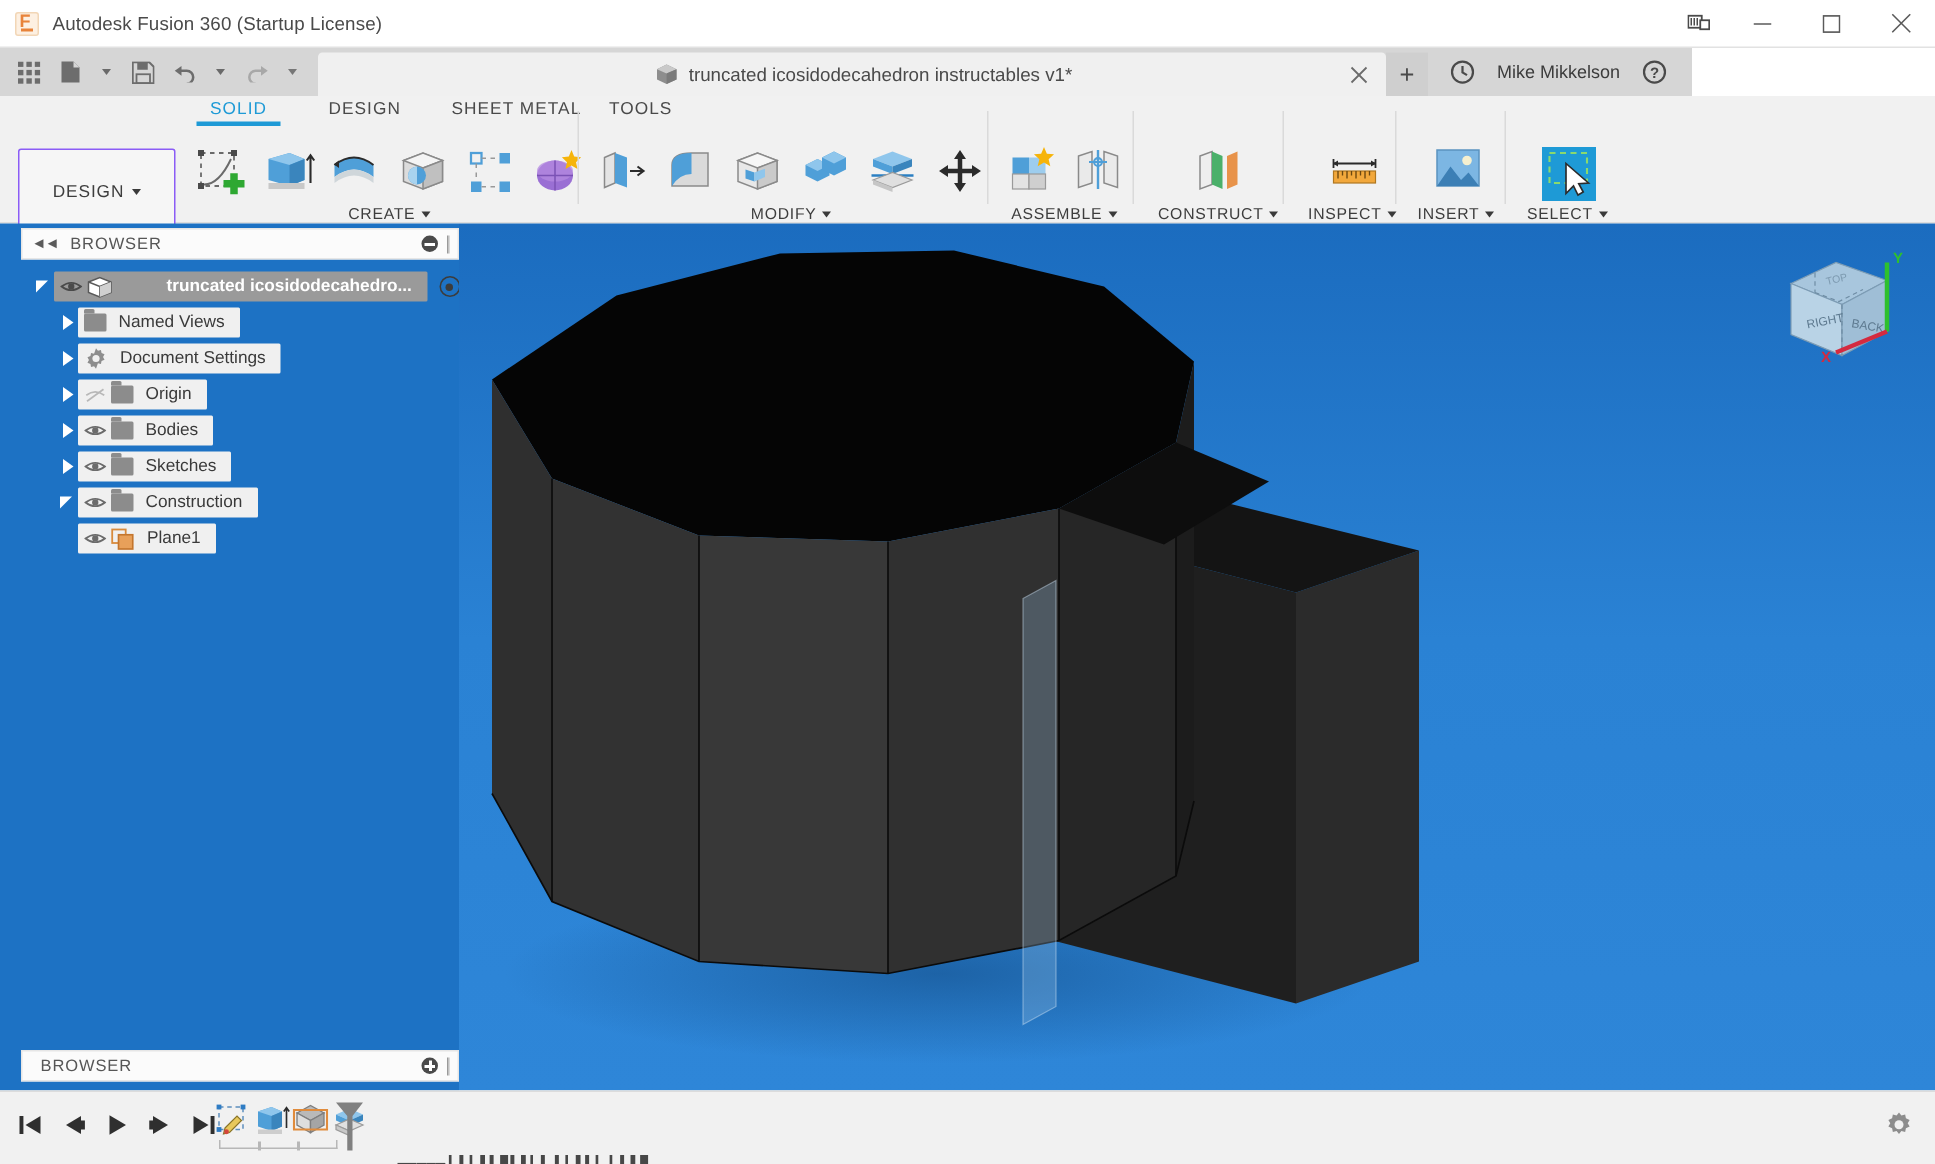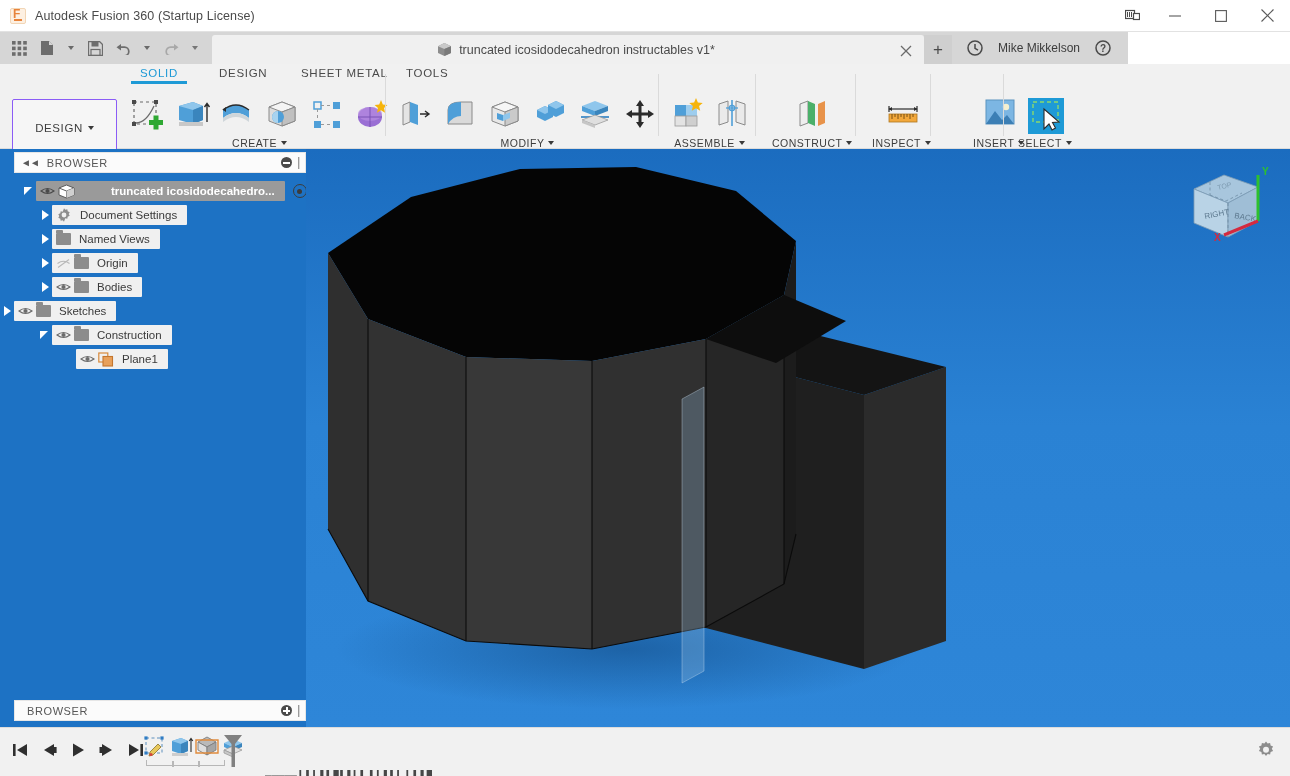--- a/index.html
+++ b/index.html
@@ -567,21 +567,21 @@
         </div>
       </div>
       <div class="rlabel">
         <span>INSPECT</span>
         <span class="caret dark"></span>
       </div>
     </div>
 
     <div class="ribbon-sep" style="left:930px"></div>
 
-    <div class="rgroup" style="left:973px">
+    <div class="rgroup" style="left:945px">
       <div class="ricons">
         <div class="ricon">
           <svg width="40" height="38" viewBox="0 0 40 38">
             <rect x="6" y="4" width="28" height="24" fill="#7cb6e3" stroke="#5a93c0" stroke-width="1"></rect>
             <circle cx="26" cy="11" r="3.2" fill="#f5f0d0"></circle>
             <path d="M6 28 L15 15 L22 24 L27 19 L34 28 Z" fill="#3c7fb5"></path>
           </svg>
         </div>
       </div>
       <div class="rlabel">
@@ -640,34 +640,34 @@
         </span>
         <span class="target-dot">
             <i></i>
           </span>
       </div>
 
       <div class="trow" style="padding-left:38px">
         <span class="twist closed"></span>
         <span class="tchip">
           <span class="eye" style="width:4px"></span>
-          <svg width="16" height="16" viewBox="0 0 16 16">
-            <path d="M8 1.2 l1.3 1.6 l2-.5 l.4 2 l2 .9 l-1 1.8 l1 1.8 l-2 .9 l-.4 2 l-2-.5 L8 14.8 l-1.3-1.6 l-2 .5 l-.4-2 l-2-.9 l1-1.8 l-1-1.8 l2-.9 l.4-2 l2 .5 Z" fill="#8d8d8d"></path>
-            <circle cx="8" cy="8" r="2.4" fill="#f0f0f0"></circle>
-          </svg>
-          <span class="tlabel">Document Settings</span>
+          <span class="folder"></span>
+          <span class="tlabel">Named Views</span>
         </span>
       </div>
 
       <div class="trow" style="padding-left:38px">
         <span class="twist closed"></span>
         <span class="tchip">
           <span class="eye" style="width:4px"></span>
-          <span class="folder"></span>
-          <span class="tlabel">Named Views</span>
+          <svg width="16" height="16" viewBox="0 0 16 16">
+            <path d="M8 1.2 l1.3 1.6 l2-.5 l.4 2 l2 .9 l-1 1.8 l1 1.8 l-2 .9 l-.4 2 l-2-.5 L8 14.8 l-1.3-1.6 l-2 .5 l-.4-2 l-2-.9 l1-1.8 l-1-1.8 l2-.9 l.4-2 l2 .5 Z" fill="#8d8d8d"></path>
+            <circle cx="8" cy="8" r="2.4" fill="#f0f0f0"></circle>
+          </svg>
+          <span class="tlabel">Document Settings</span>
         </span>
       </div>
 
       <div class="trow" style="padding-left:38px">
         <span class="twist closed"></span>
         <span class="tchip">
           <span class="eye">
             <svg width="15" height="11" viewBox="0 0 15 11">
               <path d="M1.5 5.5 Q7.5 1 13.5 5.5" fill="none" stroke="#b8b8b8" stroke-width="1.1"></path>
               <line x1="2" y1="9.5" x2="13" y2="1.5" stroke="#b8b8b8" stroke-width="1.1"></line>
@@ -685,21 +685,21 @@
             <svg width="15" height="10" viewBox="0 0 15 10">
               <path d="M1 5 Q7.5 0 14 5 Q7.5 10 1 5 Z" fill="none" stroke="#6b6b6b" stroke-width="1.1"></path>
               <circle cx="7.5" cy="5" r="2.1" fill="#6b6b6b"></circle>
             </svg>
           </span>
           <span class="folder"></span>
           <span class="tlabel">Bodies</span>
         </span>
       </div>
 
-      <div class="trow" style="">
+      <div class="trow" style="padding-left:38px">
         <span class="twist closed"></span>
         <span class="tchip">
           <span class="eye">
             <svg width="15" height="10" viewBox="0 0 15 10">
               <path d="M1 5 Q7.5 0 14 5 Q7.5 10 1 5 Z" fill="none" stroke="#6b6b6b" stroke-width="1.1"></path>
               <circle cx="7.5" cy="5" r="2.1" fill="#6b6b6b"></circle>
             </svg>
           </span>
           <span class="folder"></span>
           <span class="tlabel">Sketches</span>
@@ -713,21 +713,21 @@
             <svg width="15" height="10" viewBox="0 0 15 10">
               <path d="M1 5 Q7.5 0 14 5 Q7.5 10 1 5 Z" fill="none" stroke="#6b6b6b" stroke-width="1.1"></path>
               <circle cx="7.5" cy="5" r="2.1" fill="#6b6b6b"></circle>
             </svg>
           </span>
           <span class="folder"></span>
           <span class="tlabel">Construction</span>
         </span>
       </div>
 
-      <div class="trow" style="padding-left:76px">
+      <div class="trow" style="padding-left:52px">
         <span class="tchip">
           <span class="eye">
             <svg width="15" height="10" viewBox="0 0 15 10">
               <path d="M1 5 Q7.5 0 14 5 Q7.5 10 1 5 Z" fill="none" stroke="#6b6b6b" stroke-width="1.1"></path>
               <circle cx="7.5" cy="5" r="2.1" fill="#6b6b6b"></circle>
             </svg>
           </span>
           <svg width="16" height="15" viewBox="0 0 16 15">
             <rect x="0.8" y="1" width="9" height="9" fill="none" stroke="#d88a3c" stroke-width="1.2"></rect>
             <rect x="5" y="4.5" width="9.5" height="9.5" fill="#e8a05a" stroke="#c4762e" stroke-width="1.1"></rect>

